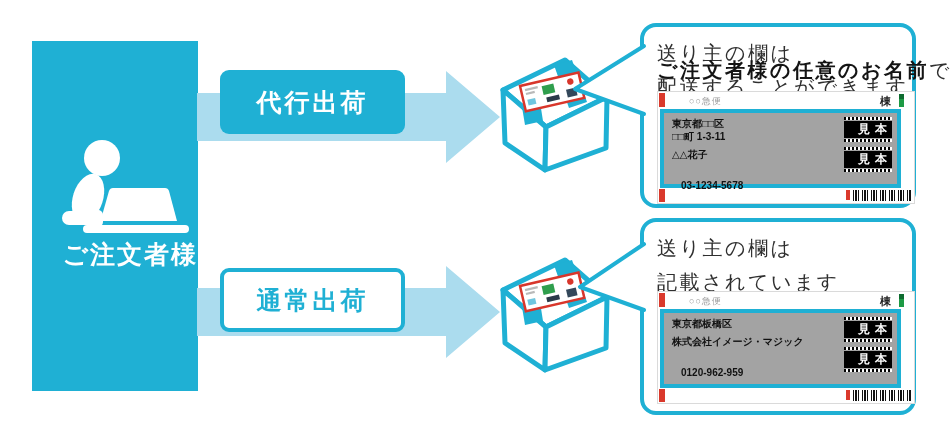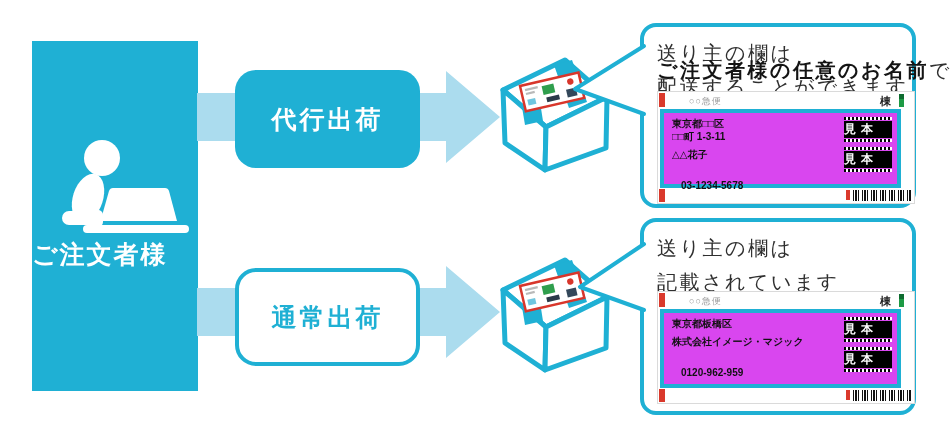--- a/index.html
+++ b/index.html
@@ -3,30 +3,30 @@
 <meta charset="utf-8">
 <style>
   html,body{margin:0;padding:0;background:#fff;}
   .stage{position:relative;width:950px;height:430px;background:#fff;overflow:hidden;
          font-family:"Liberation Sans","DejaVu Sans",sans-serif;}
   .stage *{box-sizing:border-box;}
 
   
   .panel{position:absolute;left:32px;top:41px;width:166px;height:350px;background:var(--teal);}
   .panel-icon{position:absolute;left:23px;top:95px;width:140px;height:100px;}
-  .orderer-label{position:absolute;left:0;top:197px;width:100%;text-align:left;color:#fff;
+  .orderer-label{position:absolute;left:0;top:197px;width:100%;text-align:right;color:#fff;
                  font-size:25px;font-weight:bold;letter-spacing:2px;white-space:nowrap;}
 
   
   .arrow{position:absolute;left:197px;width:305px;height:95px;}
   .arrow-top{top:70px;} .arrow-bottom{top:265px;}
   .arrow polygon{fill:var(--light-blue);}
 
   
-  .flow-btn{position:absolute;left:235px;width:185px;height:98px;border-radius:21px;
+  .flow-btn{position:absolute;left:220px;width:185px;height:64px;border-radius:9px;
             display:flex;align-items:center;justify-content:center;
             font-size:25px;font-weight:bold;letter-spacing:3px;white-space:nowrap;}
   .btn-solid{top:70px;background:var(--teal);color:#fff;}
   .btn-outline{top:268px;background:#fff;border:4px solid var(--teal);color:var(--teal);}
 
   
   .box-svg{position:absolute;left:492px;width:150px;height:125px;}
   .box-top{top:55px;} .box-bottom{top:255px;}
   .box-face{fill:#fff;stroke:var(--teal);stroke-width:5;stroke-linejoin:round;}
   .box-tape{fill:var(--teal);}
@@ -43,30 +43,30 @@
   .tail path{fill:#fff;stroke:var(--teal);stroke-width:4;stroke-linejoin:round;stroke-linecap:round;}
 
   
   .slip{position:absolute;left:13px;width:258px;height:113px;background:#fff;border:1px solid #dadada;}
   .slip-a{top:64px;} .slip-b{top:69px;}
   .slip-redbar{position:absolute;left:1px;top:1px;width:6px;height:14px;background:var(--red);}
   .slip-courier{position:absolute;left:31px;top:3px;font-size:9px;color:var(--gray);letter-spacing:1px;}
   .slip-corner{position:absolute;right:23px;top:2px;font-size:11px;font-weight:bold;color:#222;}
   .slip-cornerbar{position:absolute;right:10px;top:2px;width:5px;height:13px;
                   background:linear-gradient(var(--green-dark) 0 35%, var(--green) 35%);}
-  .sender-box{position:absolute;left:2px;top:17px;width:241px;height:79px;background:#d946ef;
+  .sender-box{position:absolute;left:2px;top:17px;width:241px;height:79px;background:#a3a3a3;
               border:4px solid var(--teal);}
   .sb-lines{position:absolute;left:8px;top:4px;font-size:10px;font-weight:bold;color:#111;
             line-height:13px;white-space:nowrap;}
   .sb-name{margin-top:5px;} .sb-tel{margin-top:18px;margin-left:9px;}
   .stamps{position:absolute;right:5px;top:3px;width:48px;}
   .stamp{margin-bottom:5px;}
   .fringe{height:3px;margin:1px 0;background:repeating-linear-gradient(90deg,#000 0 2px,#fff 2px 4px);}
   .stamp-core{height:17px;background:#000;color:#fff;font-size:12px;font-weight:bold;
-              text-align:left;line-height:17px;letter-spacing:5px;}
+              text-align:right;line-height:17px;letter-spacing:5px;}
   .foot-redbar{position:absolute;left:1px;bottom:1px;width:6px;height:13px;background:var(--red);}
   .foot-redtick{position:absolute;right:64px;bottom:3px;width:4px;height:10px;background:var(--red);}
   .foot-barcode{position:absolute;right:3px;bottom:2px;width:58px;height:11px;
     background:repeating-linear-gradient(90deg,#111 0 1px,#fff 1px 2px,#111 2px 4px,#fff 4px 5px,#111 5px 6px,#fff 6px 9px);}
 </style>
 </head>
 <body>
 
 <div class="stage">
 

